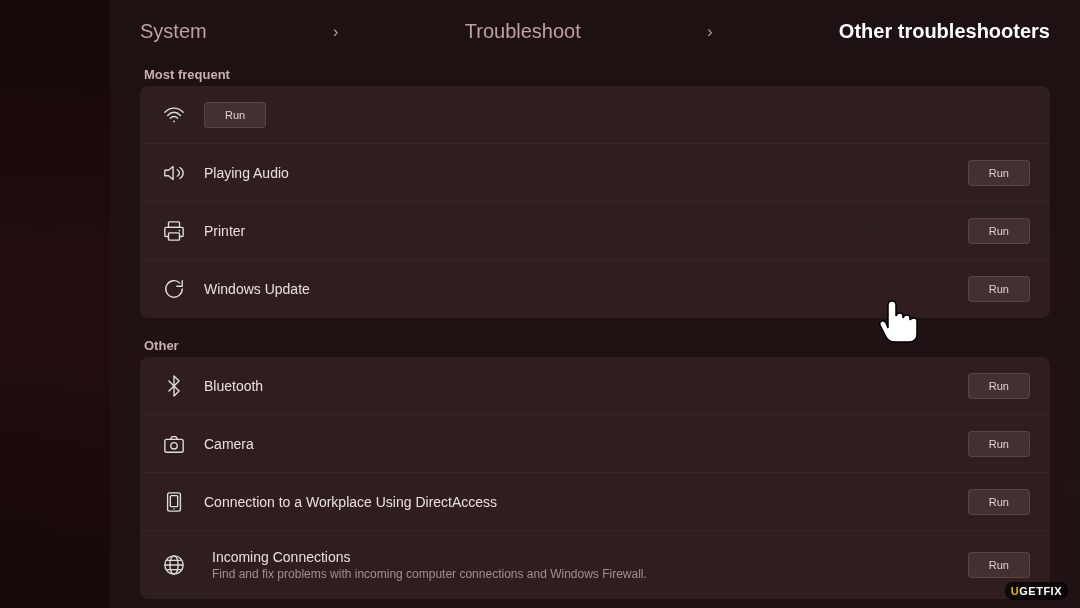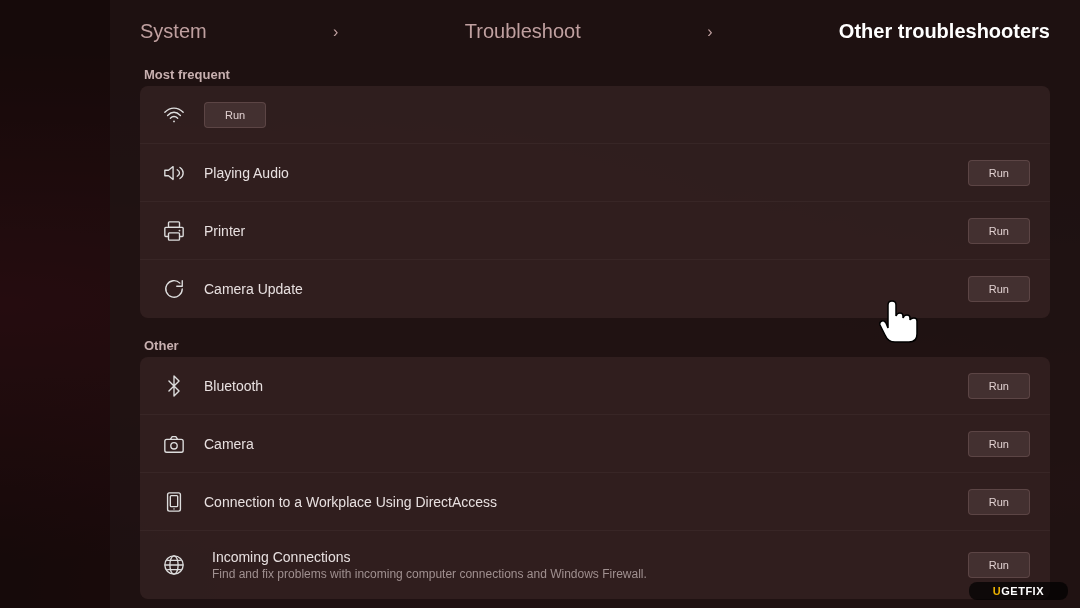--- a/index.html
+++ b/index.html
@@ -143,21 +143,21 @@
     }
 
     .ugetfix-badge {
       position: absolute;
       bottom: 8px;
       right: 12px;
       background: rgba(0,0,0,0.7);
       color: #fff;
       font-size: 11px;
       font-weight: 700;
-      padding: 3px 24px;
+      padding: 3px 6px;
       border-radius: 8px;
       z-index: 10;
       letter-spacing: 0.5px;
     }
 
     .ugetfix-u { color: #e8b000; }
 
     
     .cursor-hand {
       position: absolute;
@@ -238,21 +238,21 @@
     </div>
 
     <div class="troubleshooter-item">
       <div class="item-icon">
         <svg class="icon" viewBox="0 0 24 24">
           <path d="M21 12a9 9 0 11-2.6-6.4" stroke-linecap="round"></path>
           <polyline points="21,3 21,9 15,9" stroke-linecap="round" stroke-linejoin="round"></polyline>
         </svg>
       </div>
       <div class="item-info">
-        <div class="item-name">Camera Update</div>
+        <div class="item-name">Windows Update</div>
       </div>
       <button class="run-btn">Run</button>
     </div>
 
   </div>
 
   <div class="section-label">Other</div>
   <div class="troubleshooter-list">
 
     <div class="troubleshooter-item">

